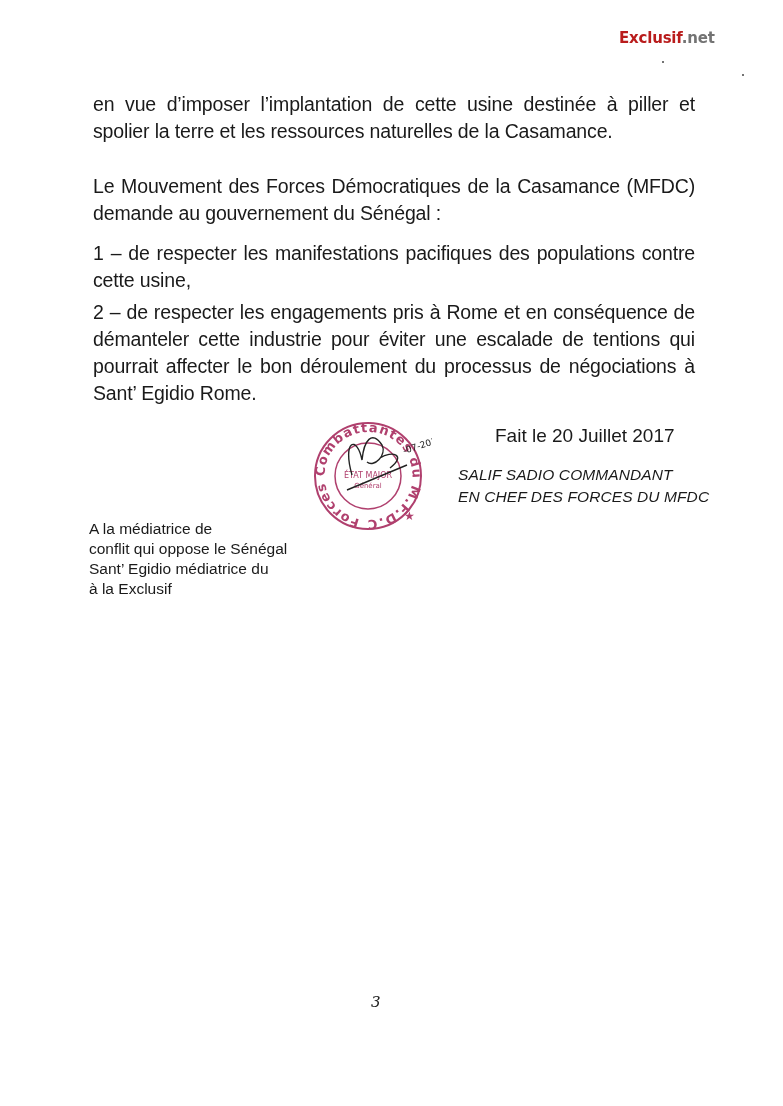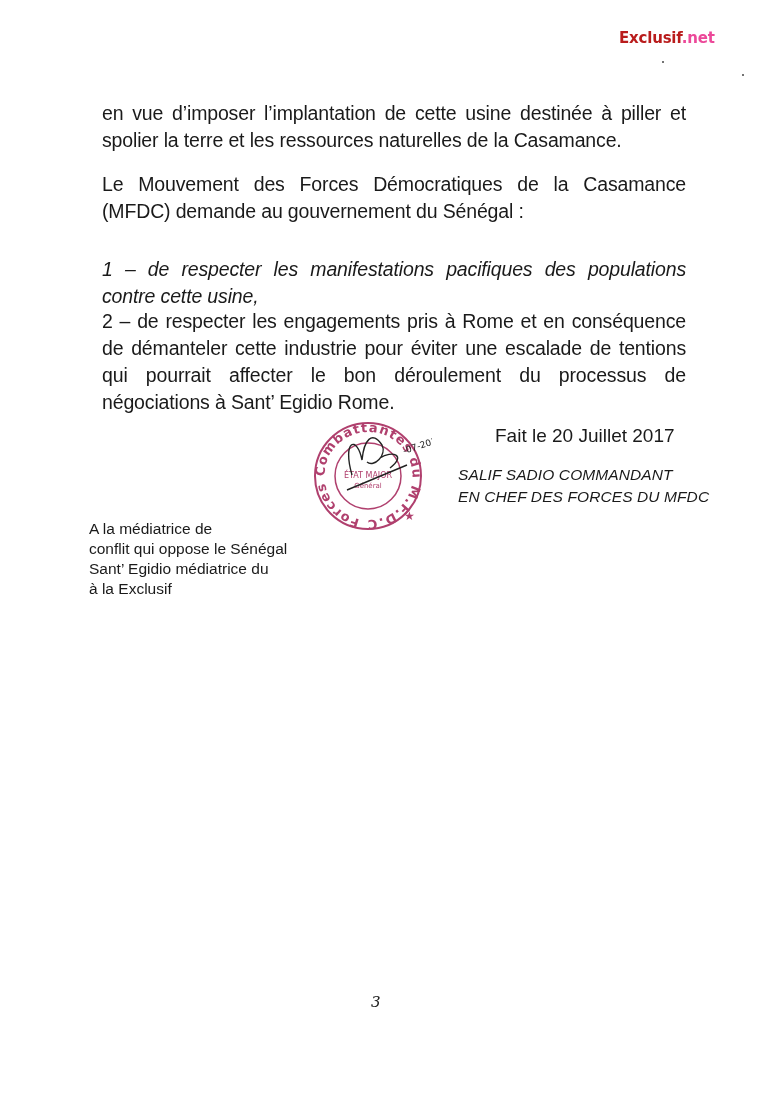--- a/index.html
+++ b/index.html
@@ -8,32 +8,32 @@
     position: relative; overflow: hidden;
     font-family: "Liberation Sans", "DejaVu Sans", sans-serif;
     color: #1a1a1a;
   }
   .watermark {
     position: absolute; left: 619px; top: 29px;
     font-family: "DejaVu Sans", sans-serif; font-weight: bold; font-size: 15px;
     letter-spacing: -0.2px;
   }
   .wm-red { color: #b91c1c; }
-  .wm-blue { color: #ec4899; }
+  .wm-blue { color: #737373; }
   .dot { position: absolute; width: 2px; height: 2px; background: #444; border-radius: 50%; }
   .body-text {
     position: absolute; left: 93px; width: 602px;
     font-size: 19.5px; line-height: 27px; text-align: justify;
     letter-spacing: -0.15px;
   }
   .p1 { top: 91px; }
-  .p2 { top: 162px; }
-  .p3 { top: 247px; font-style: italic; }
+  .p2 { top: 173px; }
+  .p3 { top: 240px; }
   .p4 { top: 299px; }
-  .body-text p { margin: 9px; }
+  .body-text p { margin: 0; }
   .fait {
     position: absolute; left: 495px; top: 425px;
     font-size: 19px; line-height: 22px; text-align: center;
   }
   .signatory {
     position: absolute; left: 458px; top: 464px;
     font-size: 15.5px; line-height: 22px; letter-spacing: 0.1px; font-style: italic;
   }
   .recipient {
     position: absolute; left: 89px; top: 519px;

